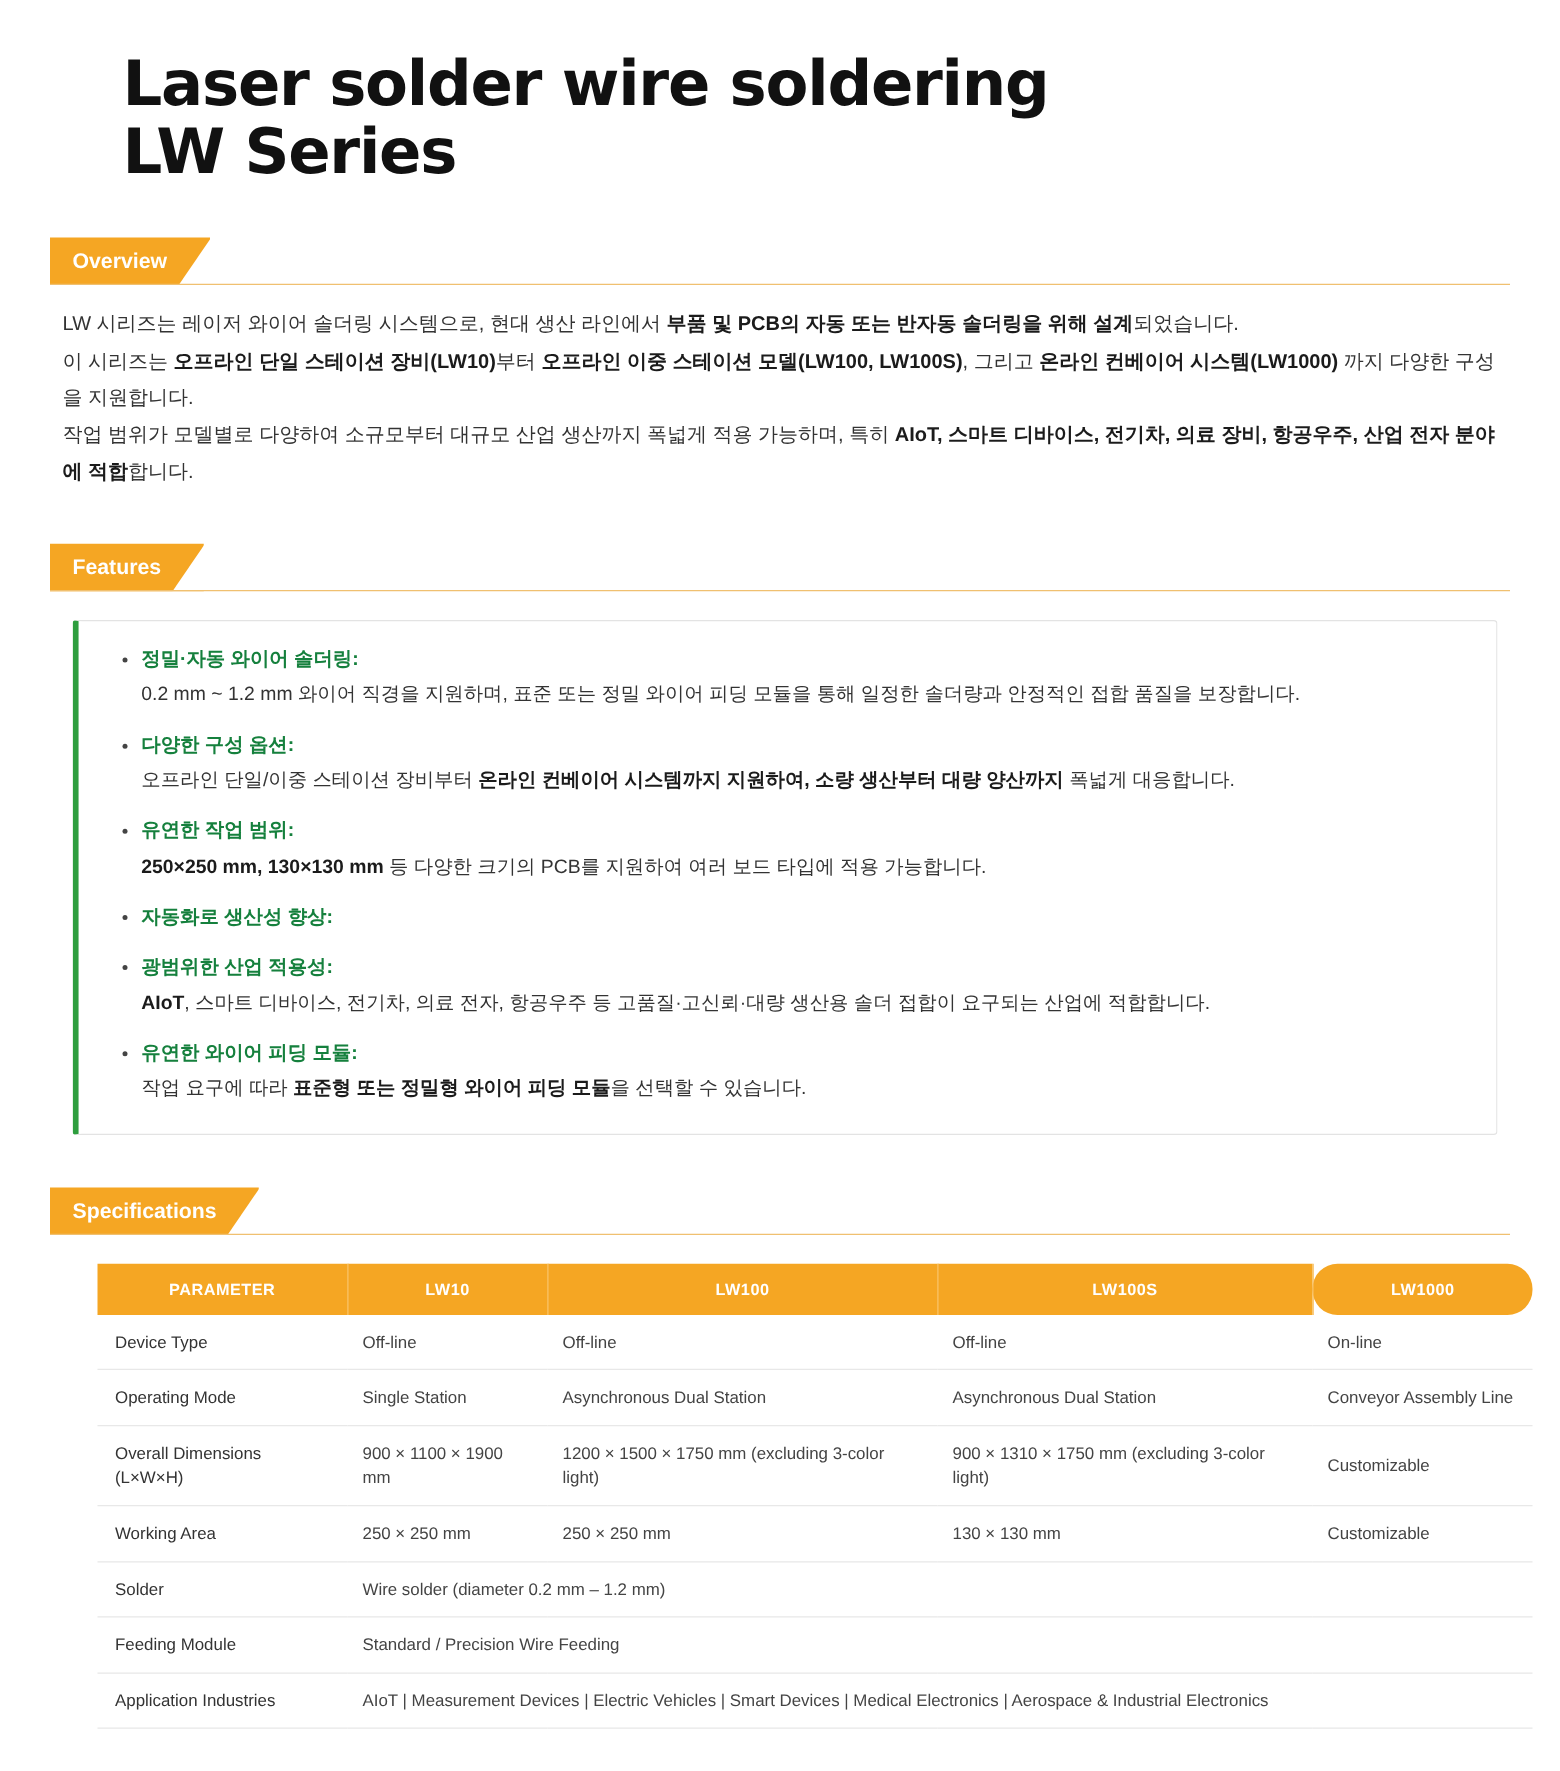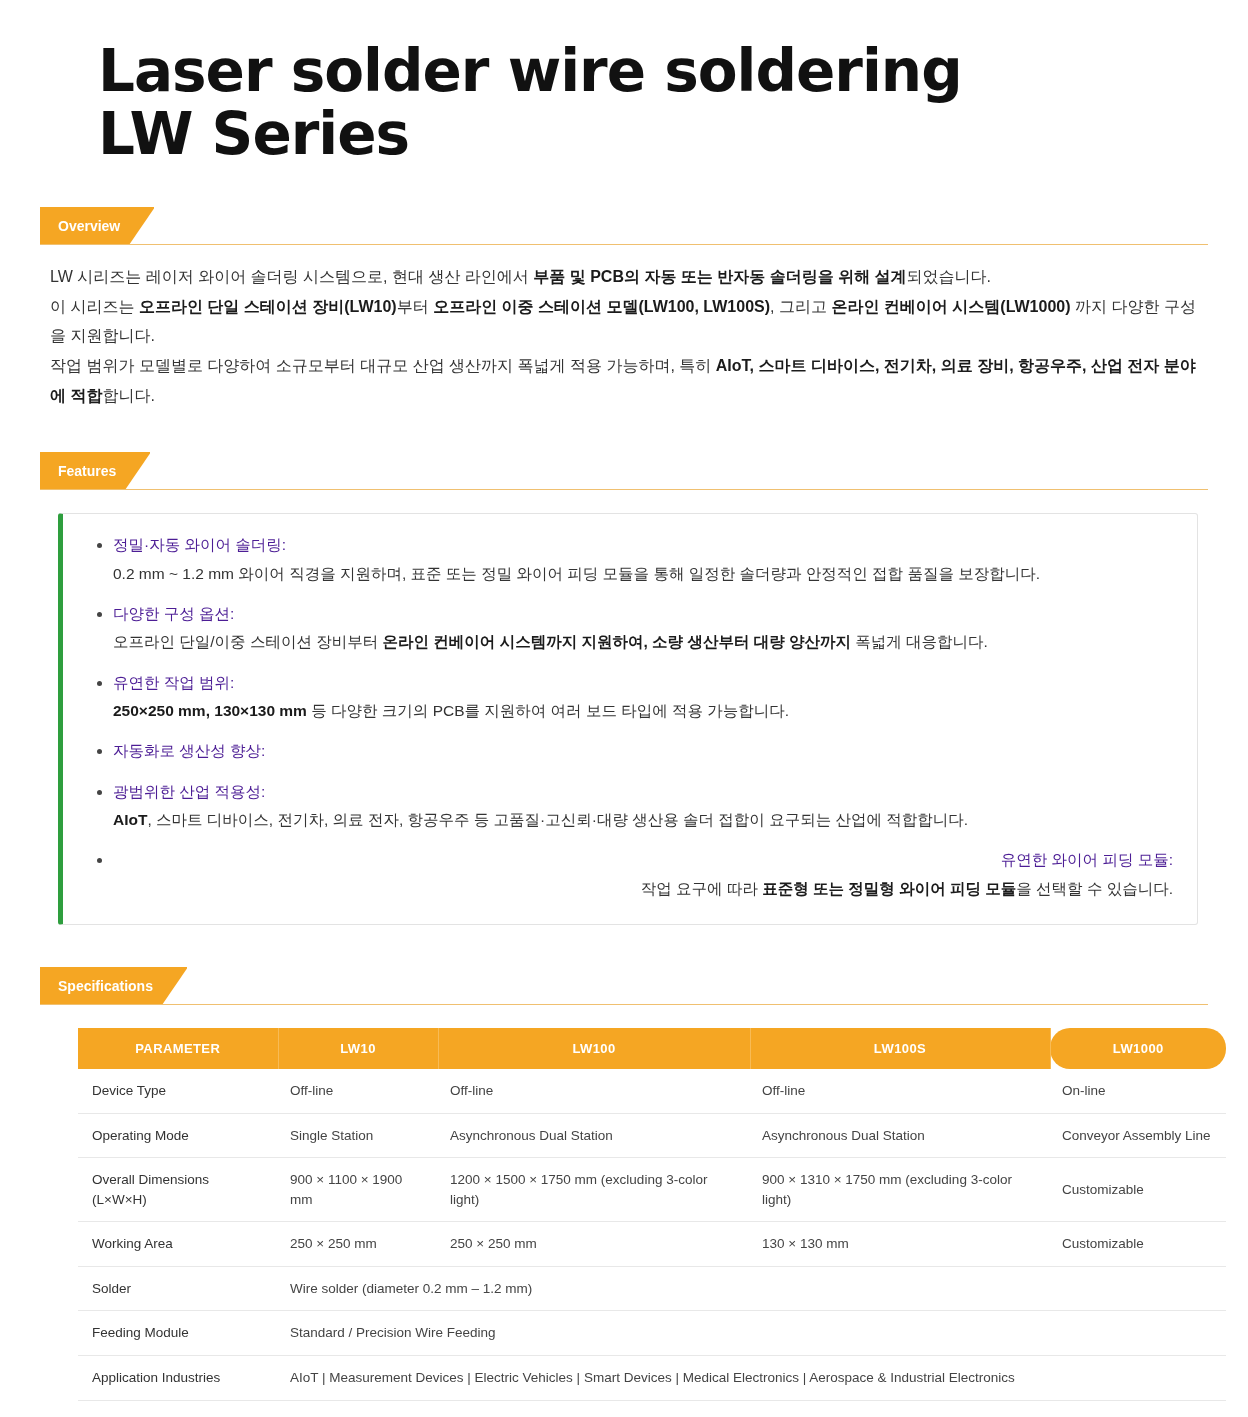--- a/index.html
+++ b/index.html
@@ -14,21 +14,21 @@
     color: #222;
     -webkit-font-smoothing: antialiased;
   }
   .page {
     width: 1248px;
     box-sizing: border-box;
     padding: 30px 40px 20px 40px;
   }
   
   .title {
-    font-size: 58px;
+    font-size: 50px;
     line-height: 1.08;
     font-weight: 900;
     letter-spacing: -1px;
     color: #111111;
     margin: 10px 0 0 58px;
     font-family: "DejaVu Sans", sans-serif;
   }
   .title .line2 { display: block; }
 
   
@@ -37,21 +37,21 @@
   }
   .ribbon-wrap {
     position: relative;
     height: 38px;
   }
   .ribbon {
     display: inline-block;
     position: relative;
     background: #f5a623;
     color: #ffffff;
-    font-size: 14px;
+    font-size: 17px;
     font-weight: bold;
     line-height: 38px;
     padding: 0 34px 0 18px;
     height: 38px;
     box-sizing: border-box;
   }
   .ribbon:after {
     content: "";
     position: absolute;
     right: -1px;
@@ -90,23 +90,23 @@
   }
   ul.features {
     margin: 0;
     padding-left: 26px;
   }
   ul.features > li {
     margin-bottom: 14px;
     font-size: 15.5px;
     line-height: 1.7;
   }
-  ul.features > li:last-child { margin-bottom: 0; text-align: right; }
+  ul.features > li:last-child { margin-bottom: 0; }
   ul.features > li::marker { color: #444; }
-  .feat-title { font-weight: normal; color: #4c1d95; }
+  .feat-title { font-weight: bold; color: #15803d; }
   .feat-desc { display: block; margin-top: 2px; color: #333; }
 
   
   .spec-wrap {
     margin: 22px 10px 0 38px;
   }
   table.spec {
     border-collapse: collapse;
     width: 1148px;
     table-layout: fixed;

